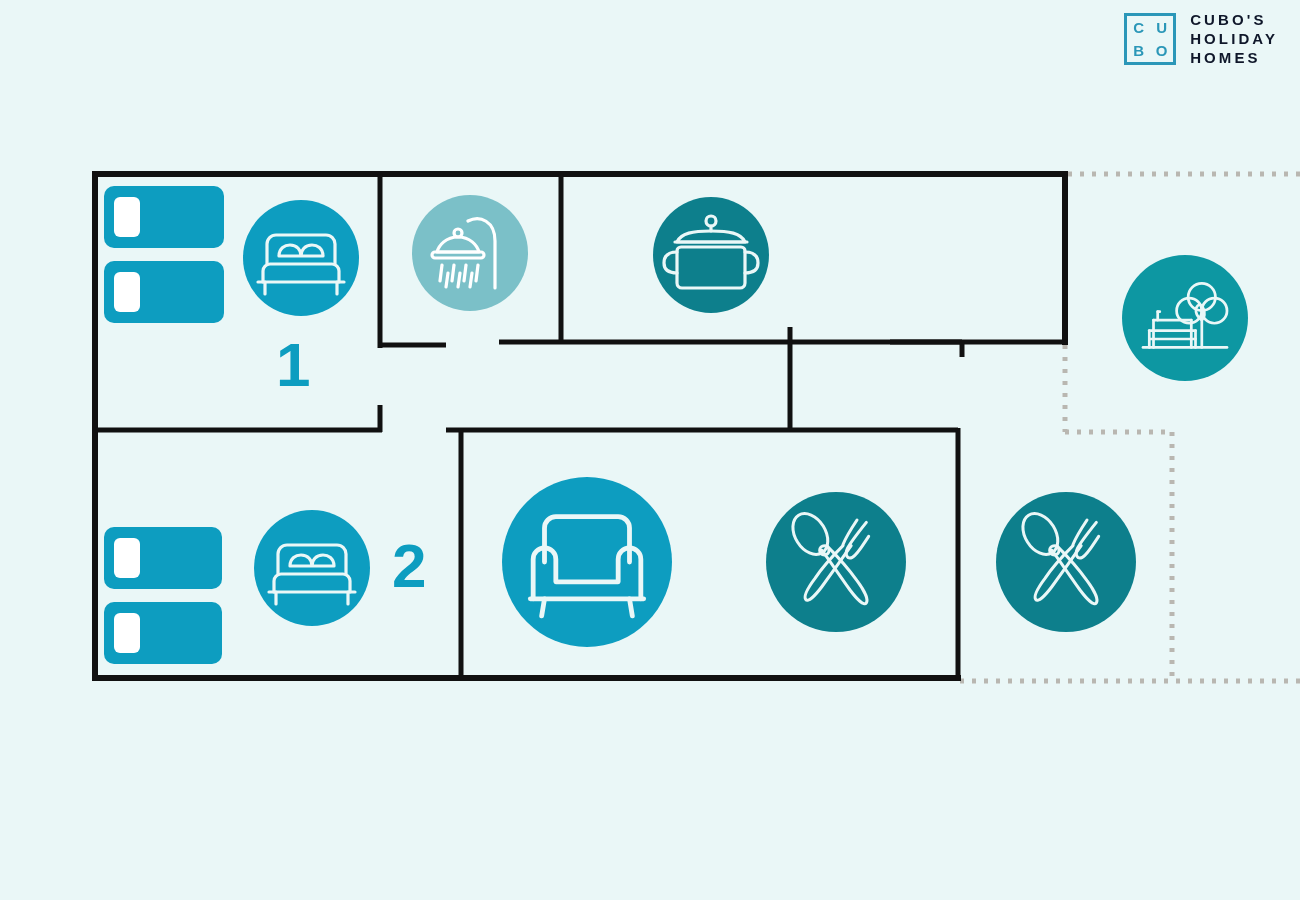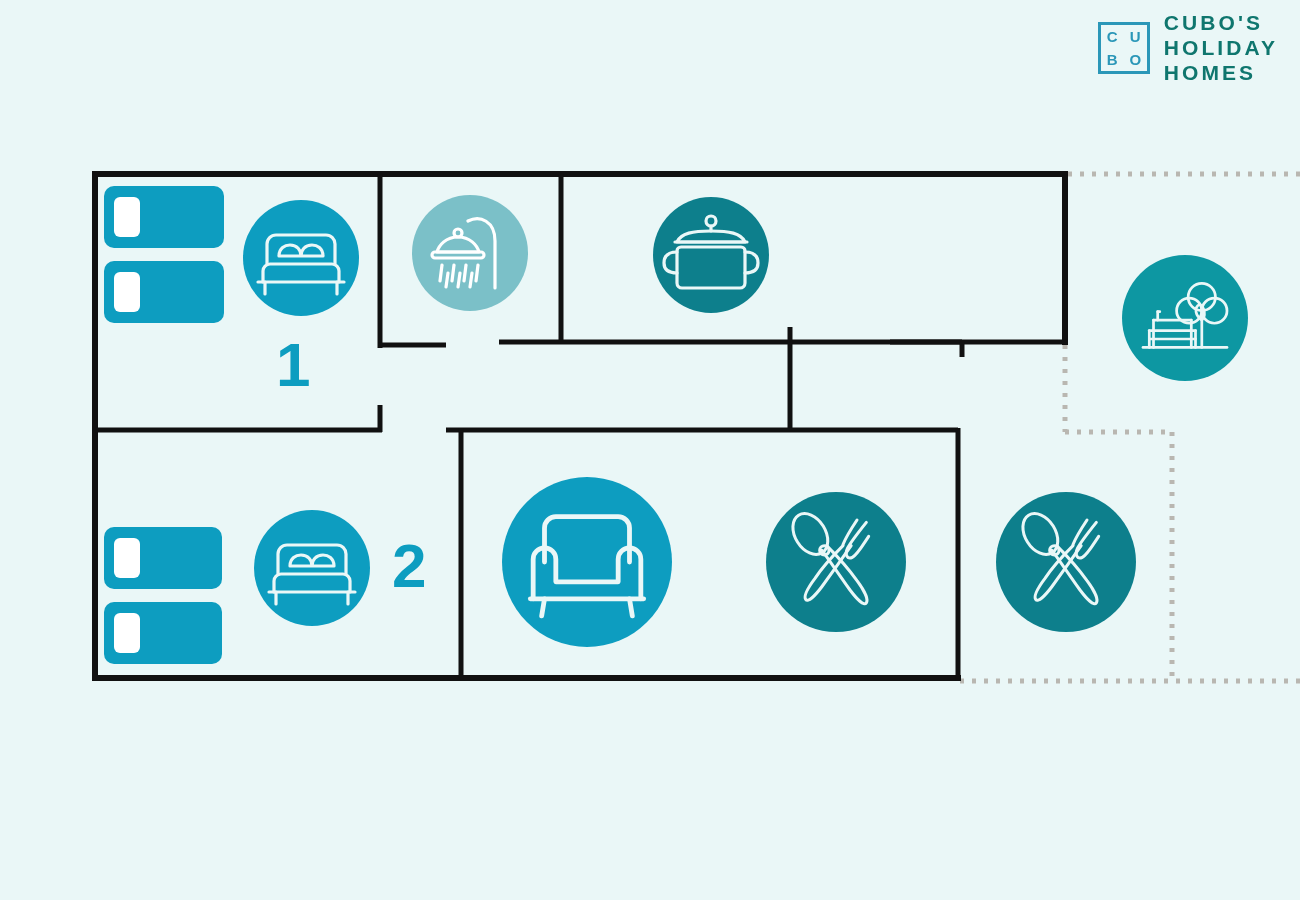--- a/index.html
+++ b/index.html
@@ -51,23 +51,23 @@
     color: #2b97b8;
     line-height: 1;
     letter-spacing: 0;
   }
   .brand-words {
     display: flex;
     flex-direction: column;
     gap: 4px;
   }
   .brand-words span {
-    font-size: 21px;
+    font-size: 15px;
     font-weight: bold;
-    color: #0f766e;
+    color: #0f172a;
     letter-spacing: 3.1px;
     line-height: 1;
     white-space: nowrap;
   }
   
   .room-number {
     position: absolute;
     font-size: 62px;
     font-weight: bold;
     color: #0d9dc0;

